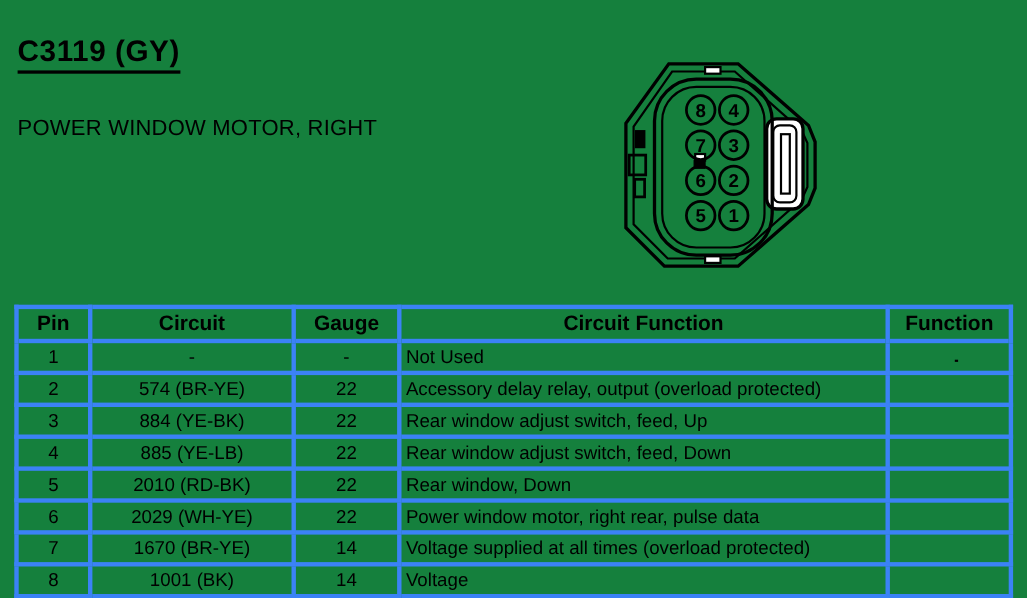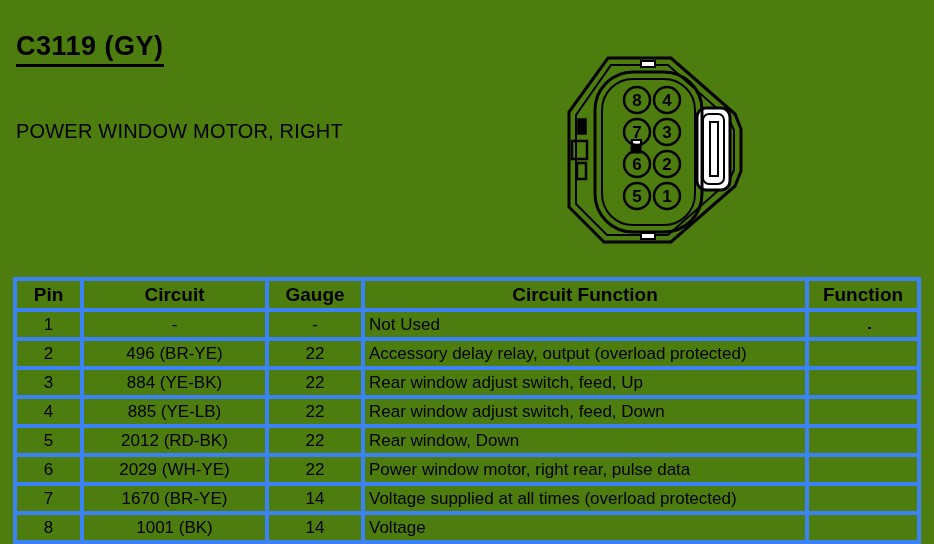--- a/index.html
+++ b/index.html
@@ -1,31 +1,31 @@
 <!DOCTYPE html>
 <html><head>
 <meta charset="utf-8">
 <style>
   html,body{margin:0;padding:0;background:#fff;}
   .page{
-    position:relative;width:934px;height:544px;background:#4d7c0f;
+    position:relative;width:934px;height:544px;background:#15803d;
     font-family:"Liberation Sans",sans-serif;color:#000;overflow:hidden;
   }
   
   .connector-id{
     position:absolute;left:16px;top:31px;
     font-size:27px;font-weight:bold;letter-spacing:0.5px;
     border-bottom:3px solid #000;padding-bottom:2px;display:inline-block;
   }
   .part-number{
     position:absolute;left:16px;top:82px;
     font-size:24px;font-weight:bold;letter-spacing:0.3px;
   }
   .descr{
-    position:absolute;left:16px;top:118px;
+    position:absolute;left:16px;top:104px;
     font-size:20px;line-height:26px;letter-spacing:0.2px;
   }
   
   .connector-svg{position:absolute;left:555px;top:50px;}
   .connector-svg text{
     font-family:"Liberation Sans",sans-serif;font-size:17px;font-weight:600;
   }
   
   table.pin-table{
     position:absolute;left:13px;top:277px;width:904px;
@@ -125,42 +125,42 @@
     <tbody>
       <tr>
         <td>1</td>
         <td>-</td>
         <td>-</td>
         <td class="func">Not Used</td>
         <td></td>
       </tr>
       <tr>
         <td>2</td>
-        <td>496 (BR-YE)</td>
+        <td>574 (BR-YE)</td>
         <td>22</td>
         <td class="func">Accessory delay relay, output (overload protected)</td>
         <td></td>
       </tr>
       <tr>
         <td>3</td>
         <td>884 (YE-BK)</td>
         <td>22</td>
         <td class="func">Rear window adjust switch, feed, Up</td>
         <td></td>
       </tr>
       <tr>
         <td>4</td>
         <td>885 (YE-LB)</td>
         <td>22</td>
         <td class="func">Rear window adjust switch, feed, Down</td>
         <td></td>
       </tr>
       <tr>
         <td>5</td>
-        <td>2012 (RD-BK)</td>
+        <td>2010 (RD-BK)</td>
         <td>22</td>
         <td class="func">Rear window, Down</td>
         <td></td>
       </tr>
       <tr>
         <td>6</td>
         <td>2029 (WH-YE)</td>
         <td>22</td>
         <td class="func">Power window motor, right rear, pulse data</td>
         <td></td>

